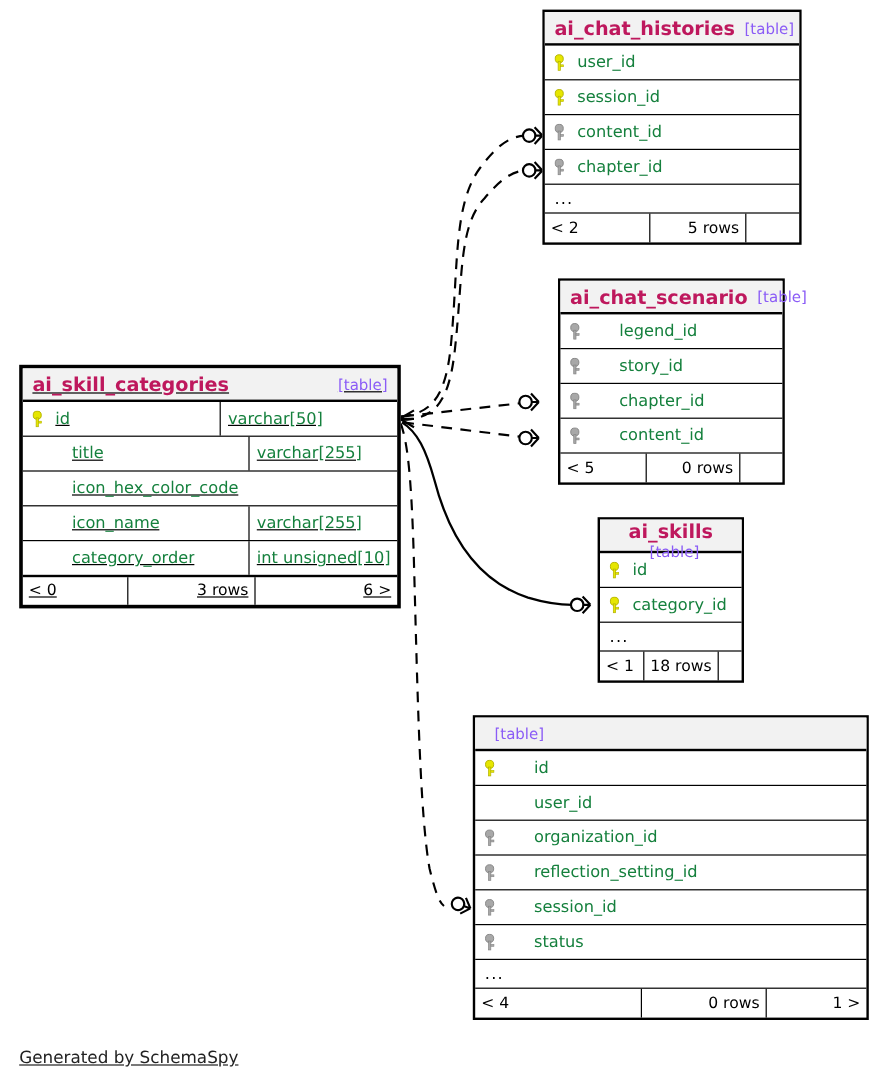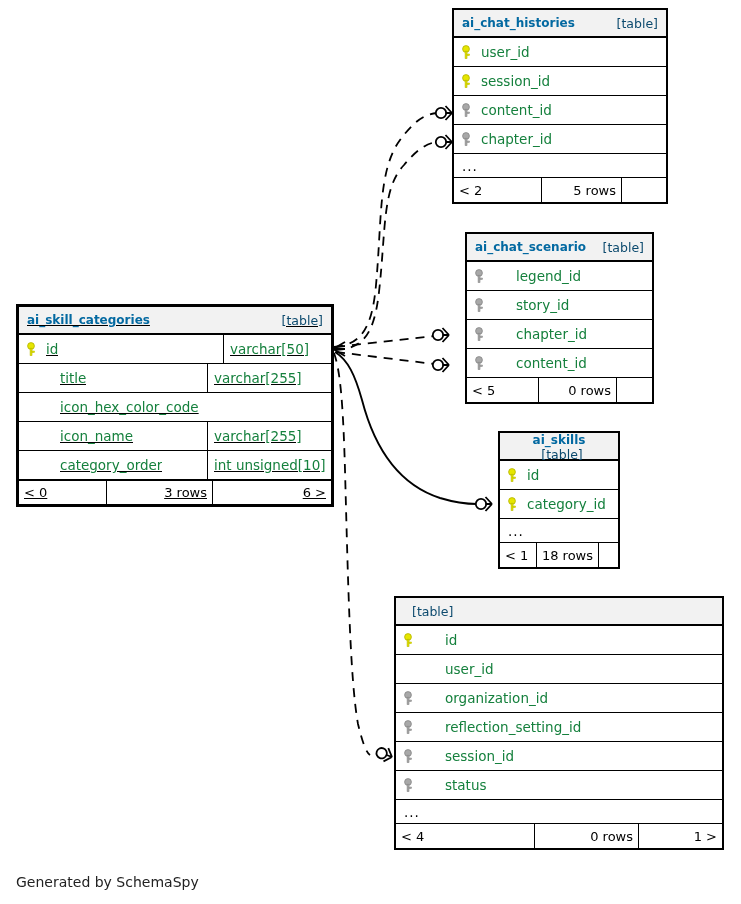--- a/index.html
+++ b/index.html
@@ -43,27 +43,27 @@
     background: #f2f2f2;
     border-bottom: 2px solid #000000;
     display: flex;
     align-items: center;
     justify-content: space-between;
     padding: 0 8px;
     height: 28px;
   }
   .t-title {
     font-weight: bold;
-    font-size: 12px;
-    color: #0369a1;
+    font-size: 16px;
+    color: #be185d;
     white-space: nowrap;
   }
   .t-tag {
     font-size: 12.5px;
-    color: #0c4a6e;
+    color: #8b5cf6;
     white-space: nowrap;
     padding-left: 8px;
   }
   .t-header.tight {
     justify-content: flex-start;
     flex-direction: column;
   }
   .t-header.tight .t-tag {
     padding-left: 6px;
   }
@@ -139,20 +139,21 @@
   }
   .f-cell:last-child { border-right: none; }
   .f-left { justify-content: flex-start; }
   .f-right { justify-content: flex-end; }
   .credit {
     position: absolute;
     font-size: 14px;
     color: #222;
     white-space: nowrap;
     z-index: 3;
+    text-decoration: underline;
   }
 </style>
 </head>
 <body>
 
 <div id="canvas">
 
   <svg class="links" viewBox="0 0 741 904" xmlns="http://www.w3.org/2000/svg">
     <defs>
       <g id="crow">
@@ -326,21 +327,21 @@
       <span class="col-name">
         <span class="key">
           <svg viewBox="0 0 13 15" width="13" height="15">
               <circle cx="4" cy="4" r="3.4" fill="#e6e600" stroke="#b3b300" stroke-width="0.8"></circle>
               <rect x="3.1" y="6.2" width="1.9" height="7.4" fill="#e6e600" stroke="#b3b300" stroke-width="0.6"></rect>
               <rect x="5" y="9" width="2.6" height="1.6" fill="#e6e600" stroke="#b3b300" stroke-width="0.5"></rect>
             </svg>
         </span>
         <span class="cname">id</span>
       </span>
-      <span class="col-type" style="width:108px;margin-left:44px;">varchar[50]</span>
+      <span class="col-type" style="width:148px;margin-left:44px;">varchar[50]</span>
     </div>
     <div class="t-row indent-3">
       <span class="col-name">
         <span class="key blank"></span>
         <span class="cname">title</span>
       </span>
       <span class="col-type" style="width:124px;">varchar[255]</span>
     </div>
     <div class="t-row indent-3">
       <span class="col-name">

